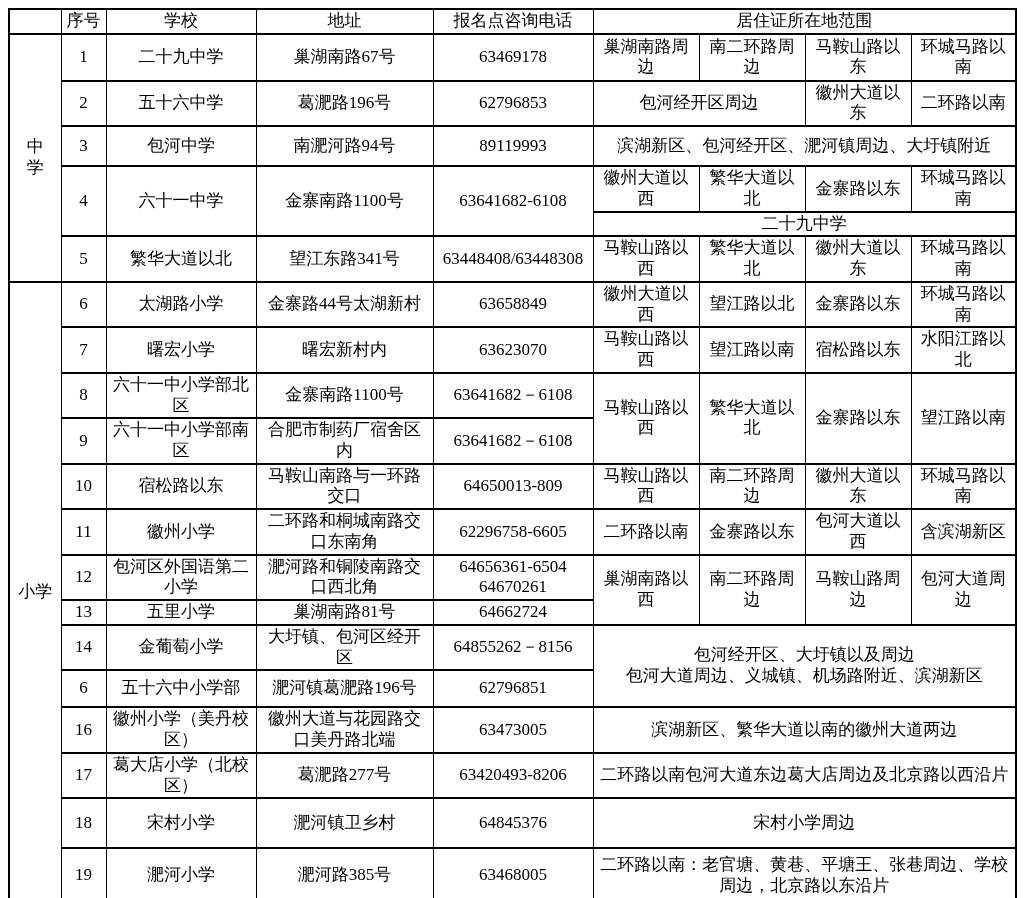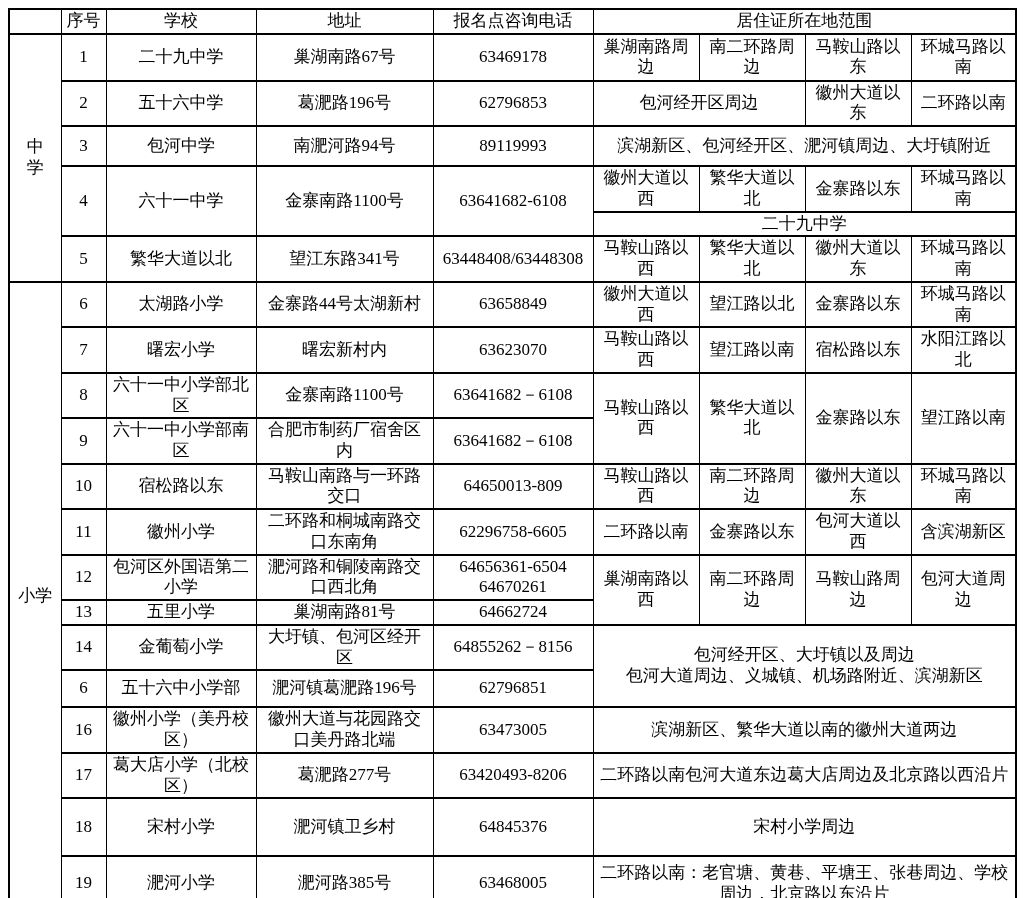--- a/index.html
+++ b/index.html
@@ -216,21 +216,21 @@
     </tr>
 
     <tr style="height:40px">
       <td>17</td>
       <td class="school">葛大店小学（北校区）</td>
       <td class="addr">葛淝路277号</td>
       <td>63420493-8206</td>
       <td class="rng" colspan="4">二环路以南包河大道东边葛大店周边及北京路以西沿片</td>
     </tr>
 
-    <tr style="height:58px">
+    <tr style="height:50px">
       <td>18</td>
       <td class="school">宋村小学</td>
       <td class="addr">淝河镇卫乡村</td>
       <td>64845376</td>
       <td class="rng" colspan="4">宋村小学周边</td>
     </tr>
 
     <tr style="height:55px">
       <td>19</td>
       <td class="school">淝河小学</td>

